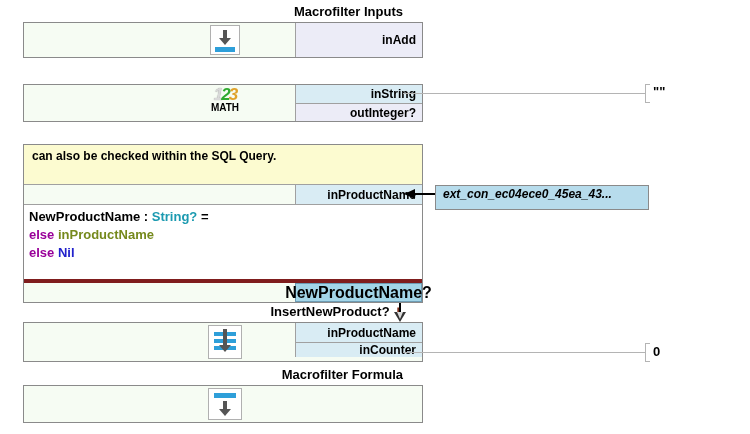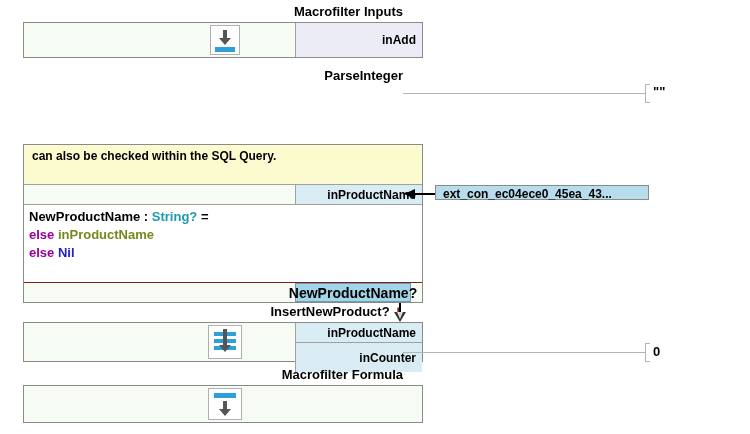--- a/index.html
+++ b/index.html
@@ -32,34 +32,34 @@
   
   .t3{top:129px;} .b3{top:144px;height:159px;}
   .f-comment{position:absolute;left:0;top:0;width:398px;height:36px;box-sizing:content-box;
              background:var(--comment_bg);border-bottom:1px solid #a0a0a0;
              font-weight:bold;font-size:12px;color:#000;padding-top:3px;line-height:16px;}
   .f-comment .l1{padding-left:3px;}
   .f-comment .l2{padding-left:8px;}
   .f-inrow{position:absolute;left:0;top:40px;width:398px;height:19px;border-bottom:1px solid #a0a0a0;}
   .f-inrow .port{top:0;height:19px;}
   .f-code{position:absolute;left:0;top:60px;width:398px;height:78px;background:#ffffff;
-          border-bottom:1px solid #7f1d1d;font-weight:bold;font-size:13px;color:#000;
+          border-bottom:4px solid #7f1d1d;font-weight:bold;font-size:13px;color:#000;
           padding:3px 0 0 5px;box-sizing:border-box;line-height:18px;}
   .tok-kw{color:var(--kw);} .tok-var{color:var(--var);}
   .tok-type{color:var(--type);} .tok-nil{color:var(--nil);}
   .f-outrow{position:absolute;left:0;top:138px;width:398px;height:19px;}
-  .hl-port{position:absolute;left:271px;top:0;width:116px;height:19px;box-sizing:border-box;
+  .hl-port{position:absolute;left:271px;top:0;width:127px;height:19px;box-sizing:border-box;
            background:var(--highlight_bg);border:1px solid #6d9cb4;
            display:flex;align-items:center;justify-content:center;
-           font-weight:bold;font-size:14px;color:#000;}
+           font-weight:bold;font-size:16px;color:#000;}
 
   
   .t4{top:305px;} .b4{top:322px;height:40px;}
   .b4 .row1{top:0;height:19px;}
-  .b4 .row2{top:19px;height:30px;border-top:1px solid #a0a0a0;}
+  .b4 .row2{top:19px;height:15px;border-top:1px solid #a0a0a0;}
 
   
   .t5{top:368px;} .b5{top:385px;height:38px;}
 
   
   .icon-box{position:absolute;background:#fff;border:1px solid #b0b0b0;box-sizing:border-box;}
   .mi-icon{left:186px;top:2px;width:30px;height:30px;}
   .arr-shaft{position:absolute;background:#555;}
   .arr-head{position:absolute;width:0;height:0;border-left:6px solid transparent;
             border-right:6px solid transparent;border-top:7px solid #555;}
@@ -78,23 +78,23 @@
   
   .h-line{position:absolute;height:1px;background:var(--line_gray);}
   .bracket{position:absolute;width:5px;height:19px;box-sizing:border-box;
            border-left:1px solid var(--line_gray);border-top:1px solid var(--line_gray);
            border-bottom:1px solid var(--line_gray);}
   .const-val{position:absolute;font-weight:bold;font-size:13px;color:#000;line-height:14px;}
   .ext-line{position:absolute;left:415px;top:193px;width:20px;height:2px;background:#000;}
   .ext-head{position:absolute;left:404px;top:189px;width:0;height:0;
             border-top:5px solid transparent;border-bottom:5px solid transparent;
             border-right:11px solid #000;}
-  .ext-box{position:absolute;left:435px;top:185px;width:214px;height:15px;box-sizing:border-box;
+  .ext-box{position:absolute;left:435px;top:185px;width:214px;height:25px;box-sizing:border-box;
            background:var(--const_box_bg);border:1px solid #8a8a8a;
-           font-weight:bold;font-size:12px;color:#000;line-height:17px;padding-left:7px;}
+           font-weight:bold;font-size:12px;color:#000;line-height:17px;padding-left:7px;font-style:italic;}
   .v-line{position:absolute;left:399px;top:303px;width:2px;height:10px;background:#000;}
   .tri-out{position:absolute;left:394px;top:312px;width:0;height:0;
            border-left:6px solid transparent;border-right:6px solid transparent;
            border-top:10px solid #333;}
   .tri-in{position:absolute;left:396.5px;top:312px;width:0;height:0;
           border-left:3.5px solid transparent;border-right:3.5px solid transparent;
           border-top:7px solid #dcdcdc;}
 </style>
 </head>
 <body>
@@ -104,21 +104,28 @@
   <div class="block-title t1">Macrofilter Inputs</div>
   <div class="block b1">
     <div class="icon-box mi-icon">
       <div class="arr-shaft" style="left:12px;top:4px;width:4px;height:9px;"></div>
       <div class="arr-head" style="left:8px;top:12px;"></div>
       <div class="blue-bar" style="left:4px;top:21px;width:20px;height:5px;"></div>
     </div>
     <div class="port out">inAdd</div>
   </div>
 
-  <div class="block-title t2">ParseInteger</div>
+  <div class="block b2">
+    <div class="math-icon">
+      <div class="math-digits"><span class="math-d1">1</span><span class="math-d2">2</span><span class="math-d3">3</span></div>
+      <div class="math-label">MATH</div>
+    </div>
+    <div class="port in row1">inString</div>
+    <div class="port out row2">outInteger?</div>
+  </div>
 
   <div class="block b3">
     <div class="f-comment">
       <div class="l2">can also be checked within the SQL Query.</div>
     </div>
     <div class="f-inrow">
       <div class="port in">inProductName</div>
     </div>
     <div class="f-code">
         <div class="code-line"><span>NewProductName : </span><span class="tok-type">String?</span><span> =</span></div>

